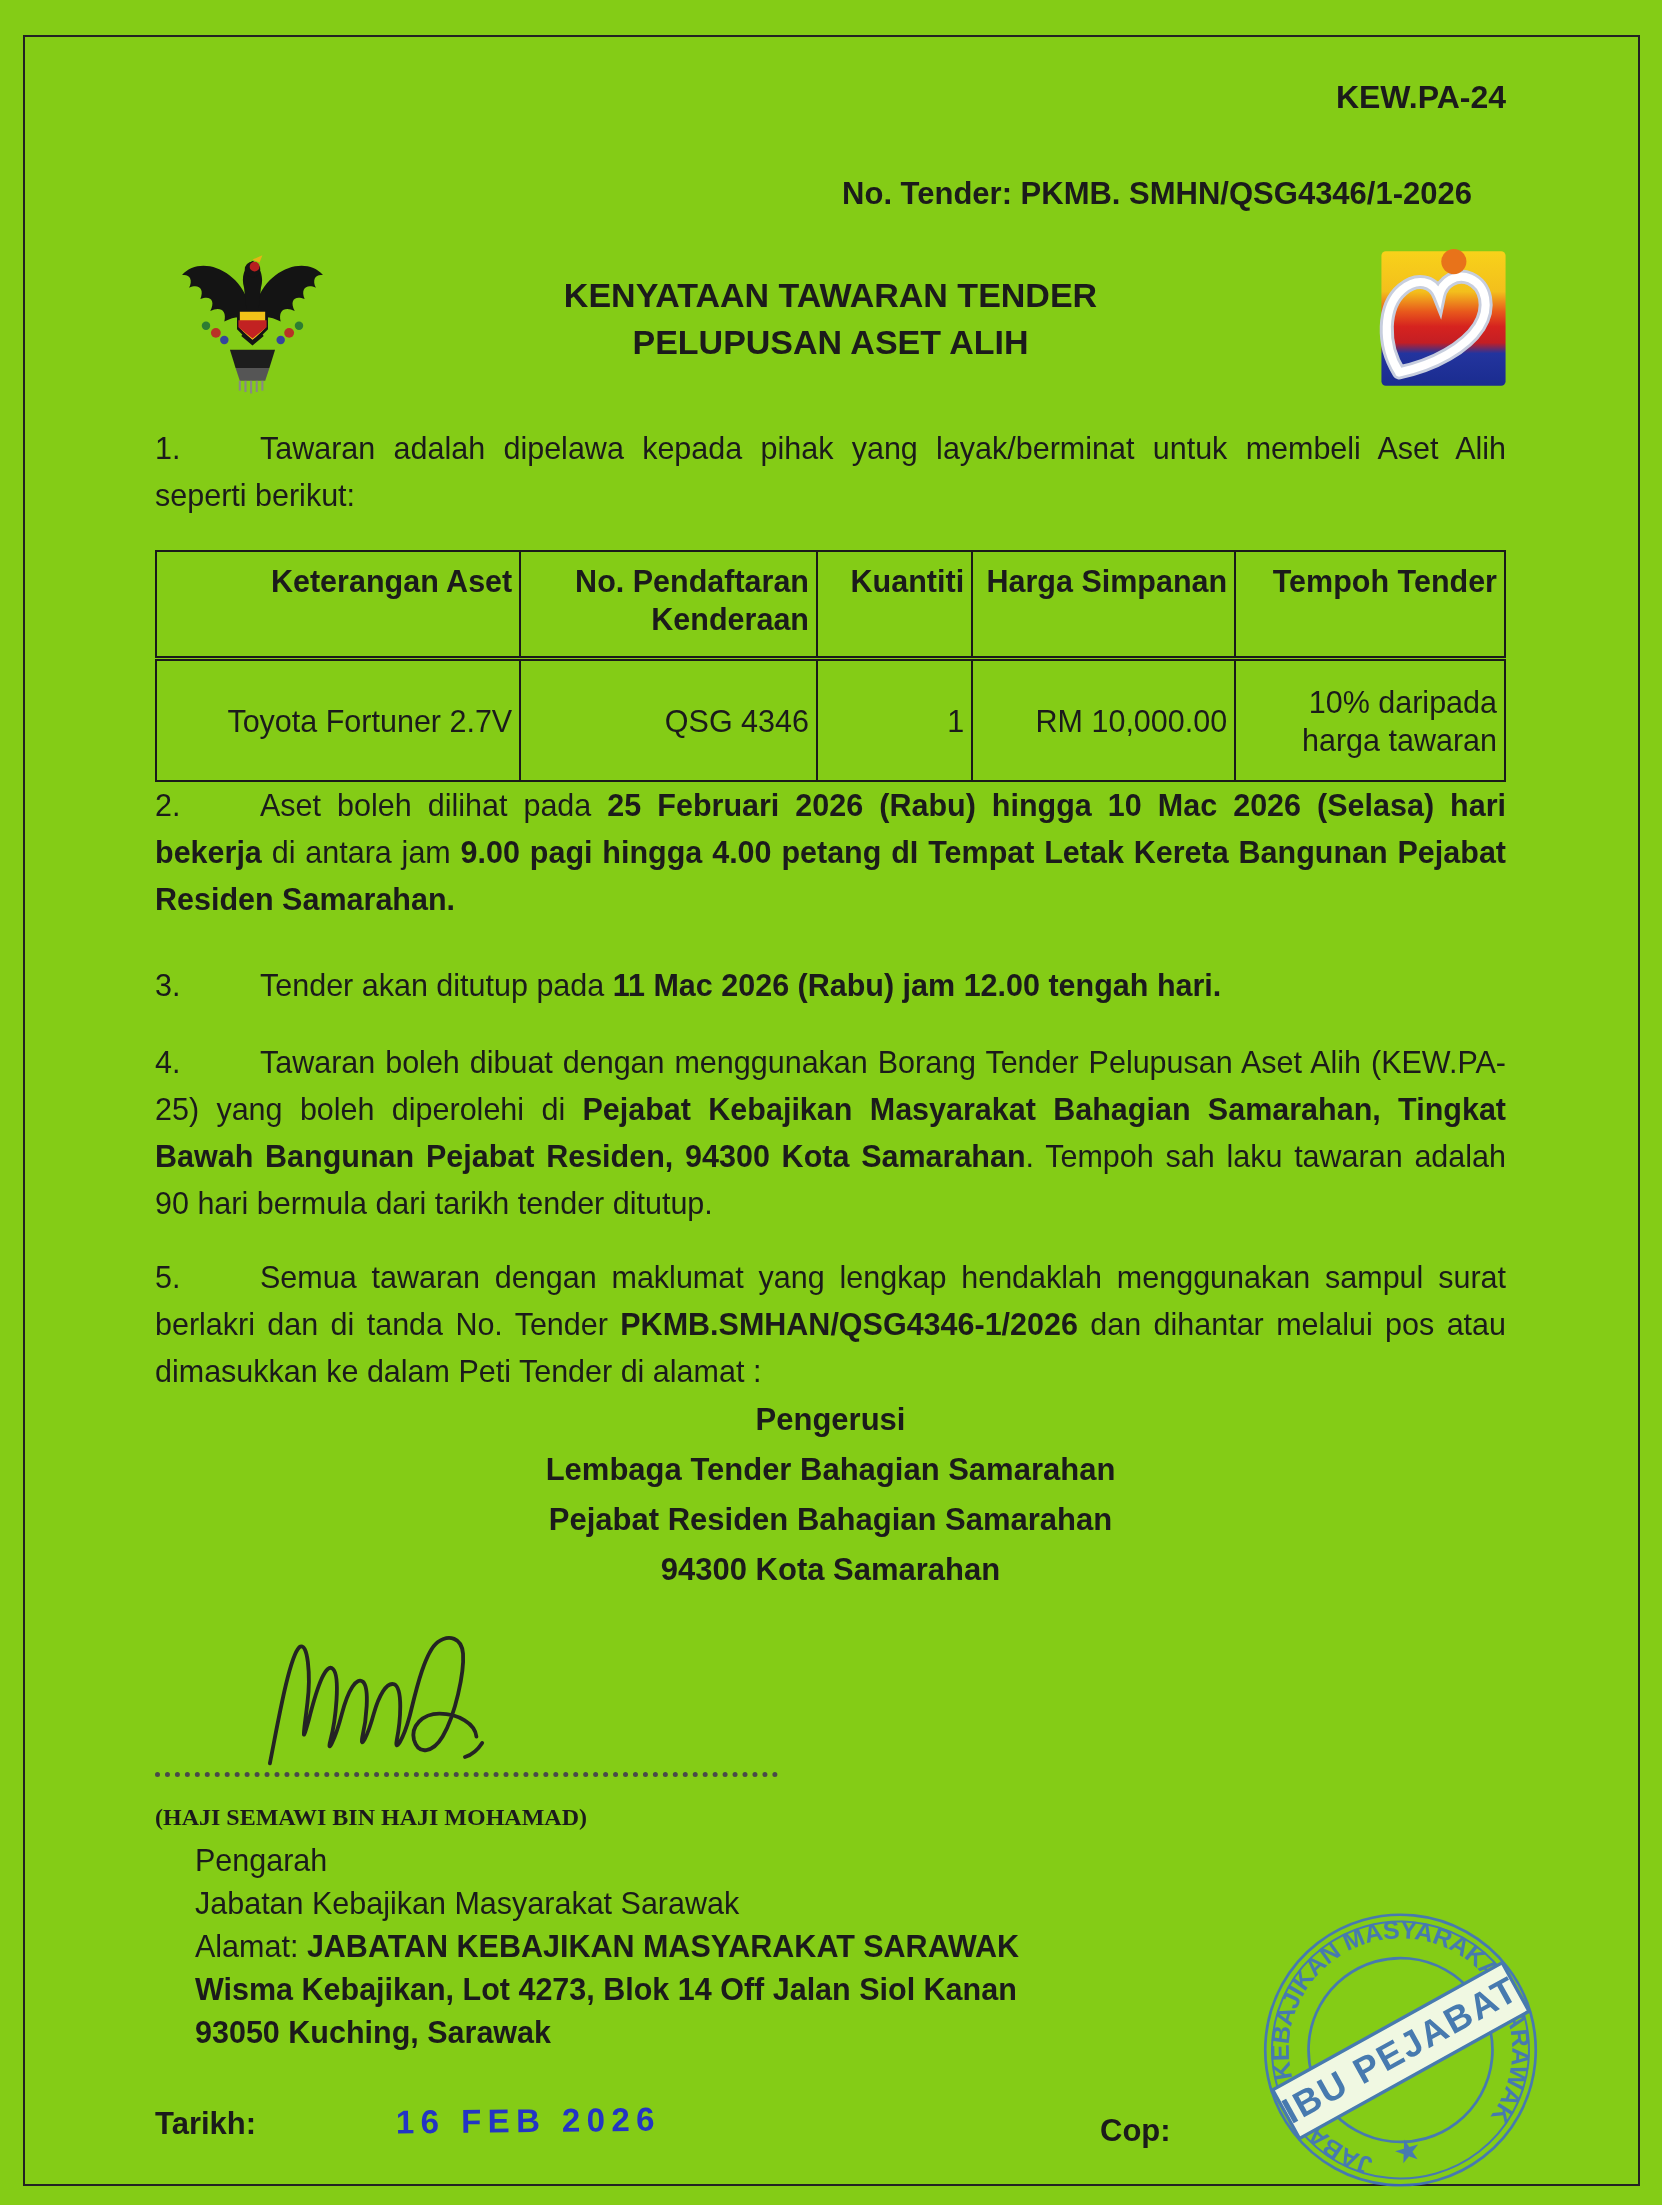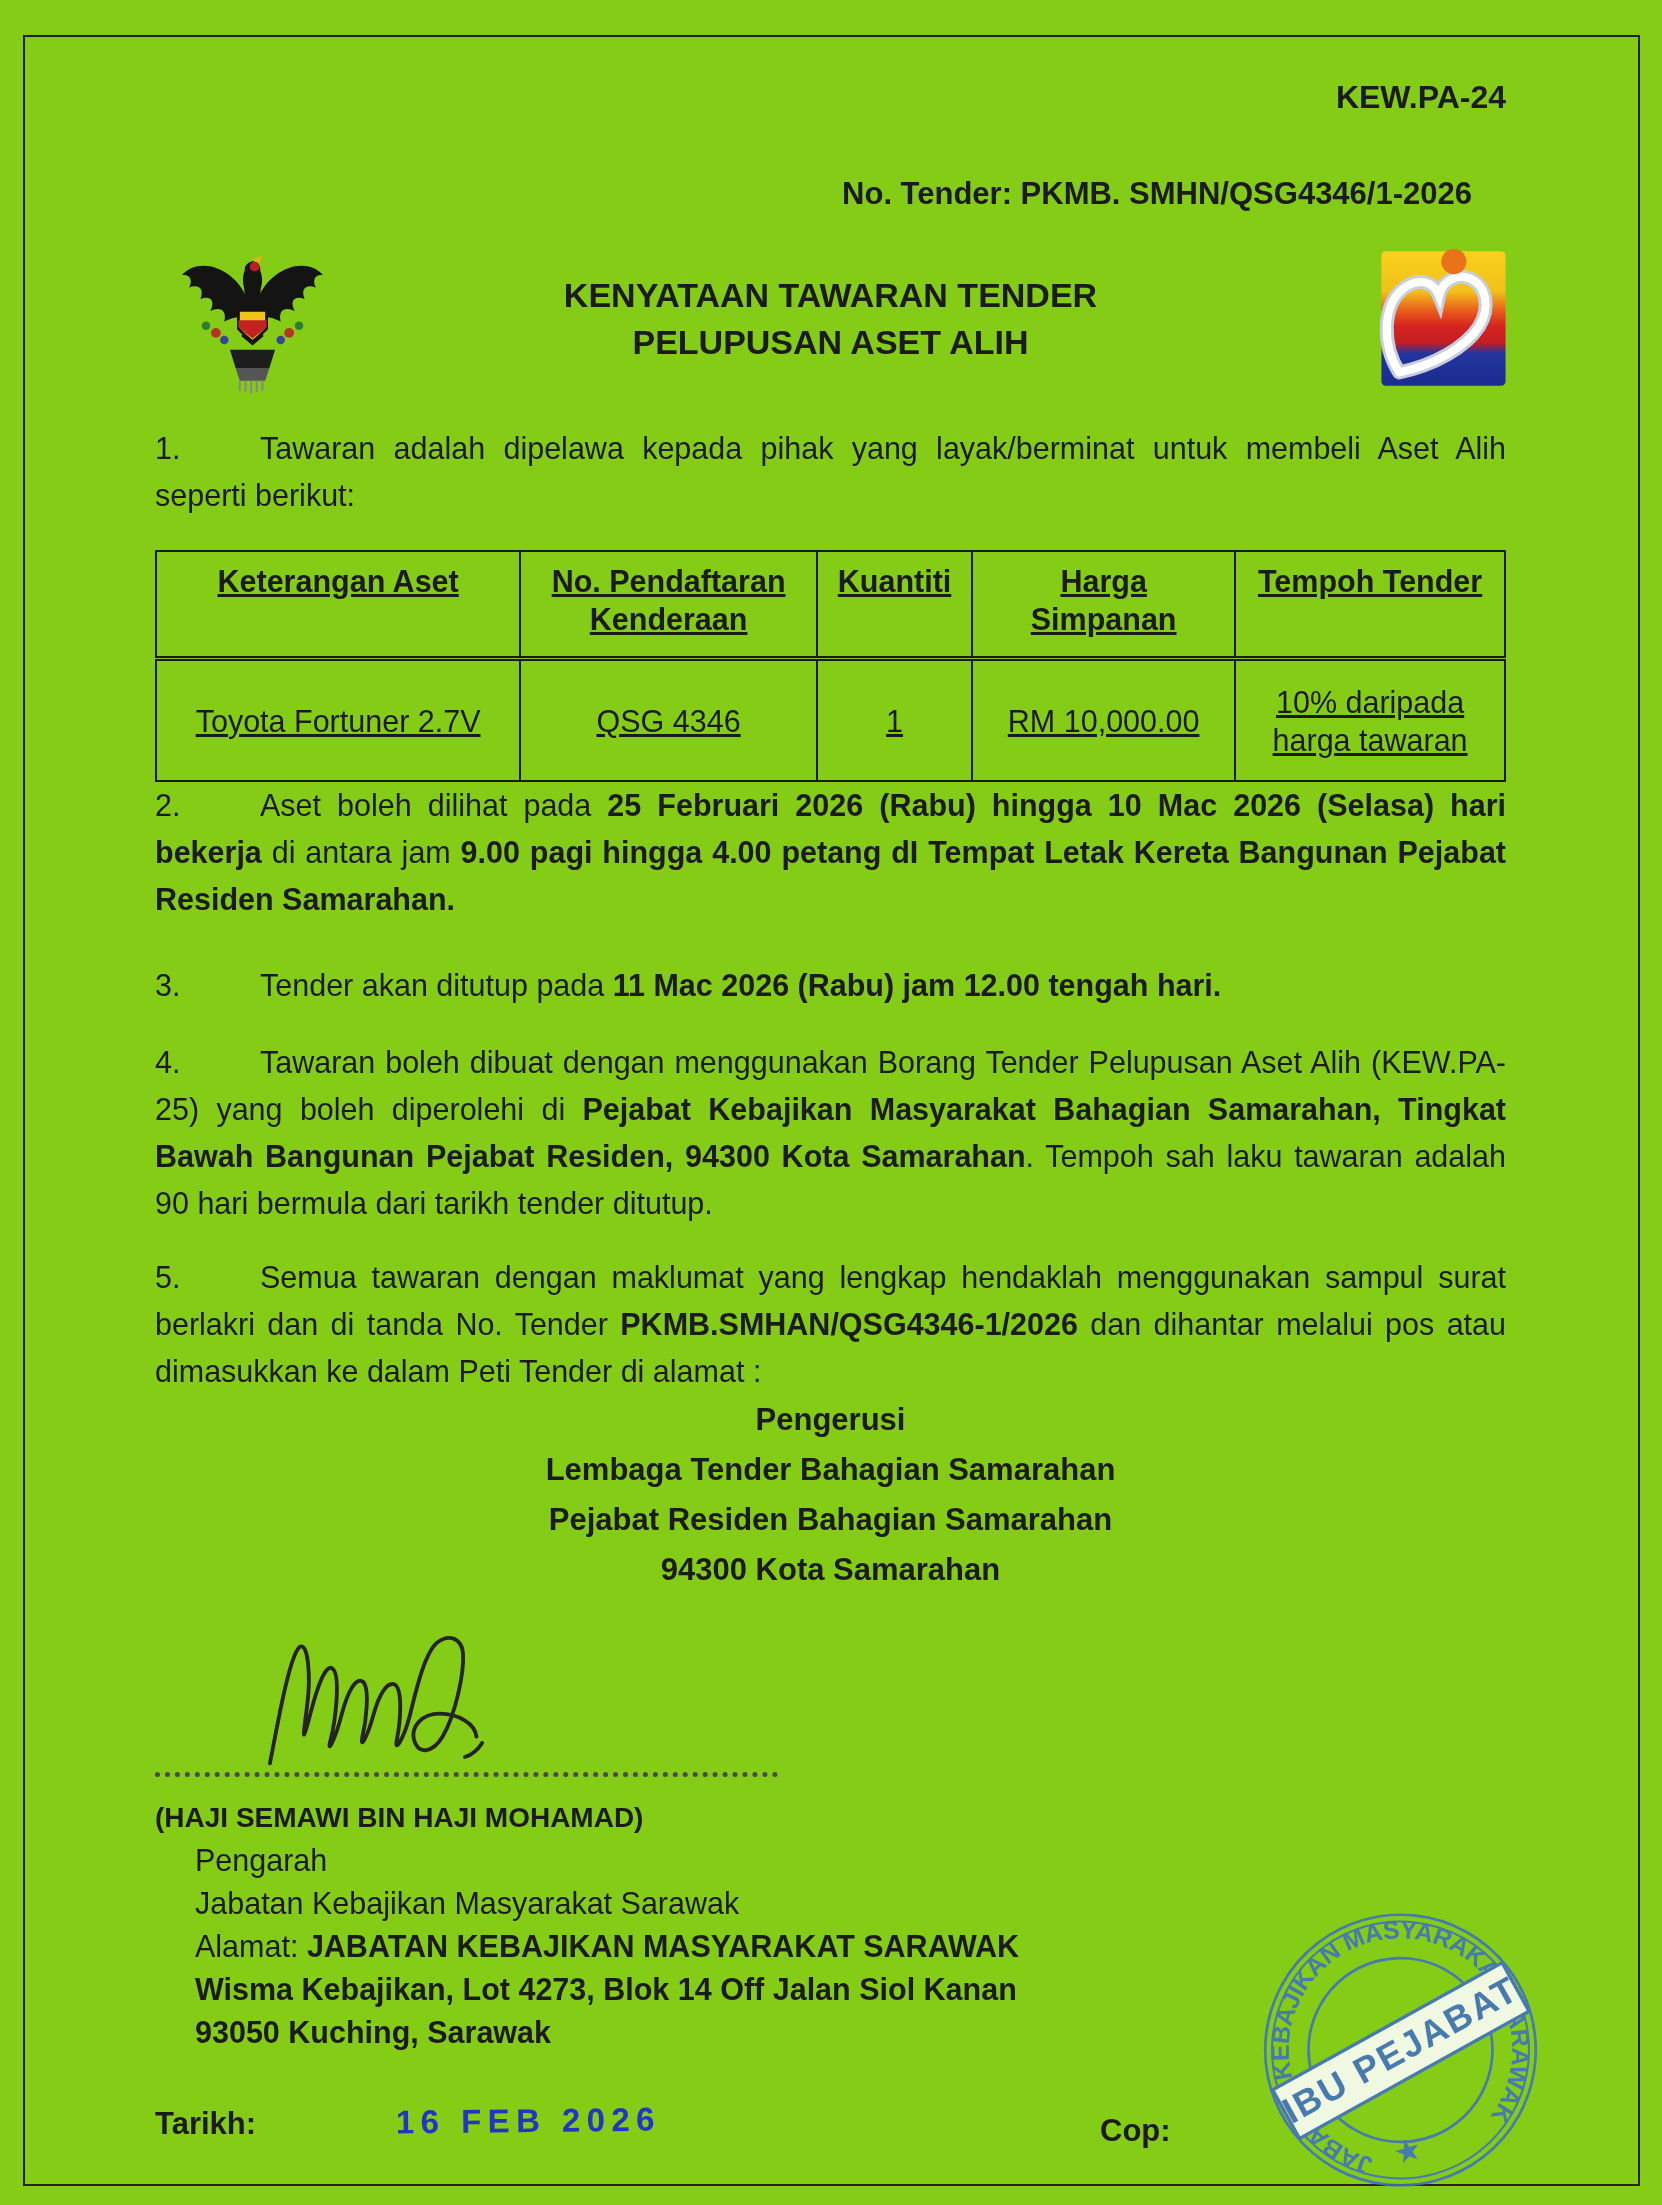--- a/index.html
+++ b/index.html
@@ -28,32 +28,32 @@
   .p3 { margin-top:39px; }
   .p4 { margin-top:30px; }
   .p5 { margin-top:27px; }
   .para b { font-weight:bold; }
 
   table.asset {
     width:100%; border-collapse:collapse; margin-top:31px;
     border:2.8px solid #1a1a1a; font-size:30.5px;
   }
   table.asset th, table.asset td {
-    border:2.1px solid #1a1a1a; text-align:center; padding:10px 14px; line-height:38px;text-decoration:underline;
+    border:2.1px solid #1a1a1a; text-align:right; padding:10px 7px; line-height:38px;
   }
   table.asset th { font-weight:bold; vertical-align:top; height:84px; border-bottom:5px double #1a1a1a; }
   table.asset td { height:99px; vertical-align:middle; }
   .col1{width:27%;} .col2{width:22%;} .col3{width:11.5%;} .col4{width:19.5%;} .col5{width:20%;}
 
   .address-block { text-align:center; font-weight:bold; font-size:31px; line-height:50px; }
 
   .sig-area { margin-top:23px; }
   .sig-svg  { display:block; margin-left:84px; width:355px; height:153px; }
   .dotted-line { width:623px; height:0; border-bottom:5px dotted #4a4a4a; margin:1.4px 0 18.5px 0; }
-  .sig-name  { font-weight:bold; font-size:28px; line-height:43px; }
+  .sig-name  { font-weight:bold; font-size:24px; line-height:43px;font-family:Liberation Serif, serif; }
   .sig-line  { font-size:30.5px; line-height:43px;margin-left:40px; }
   .sig-line b { font-weight:bold; }
 
   .footer-row { position:relative; margin-top:44px; height:78px; font-size:31px; }
   .tarikh-label { position:absolute; left:0; top:8.5px; font-weight:bold; }
   .date-stamp {
     position:absolute; left:241px; top:4.3px; color:#2335c4; font-weight:bold;
     font-size:33px; letter-spacing:6.4px; transform:rotate(-0.6deg);
     font-family:"Liberation Sans", sans-serif;
   }

